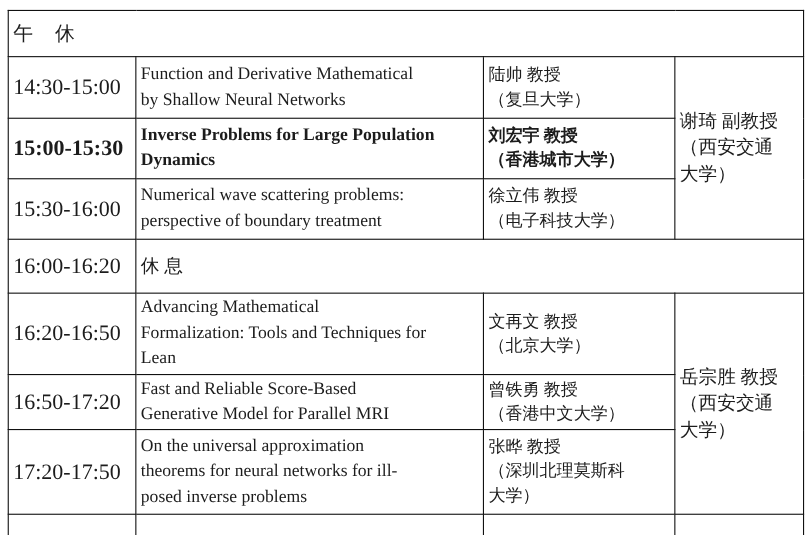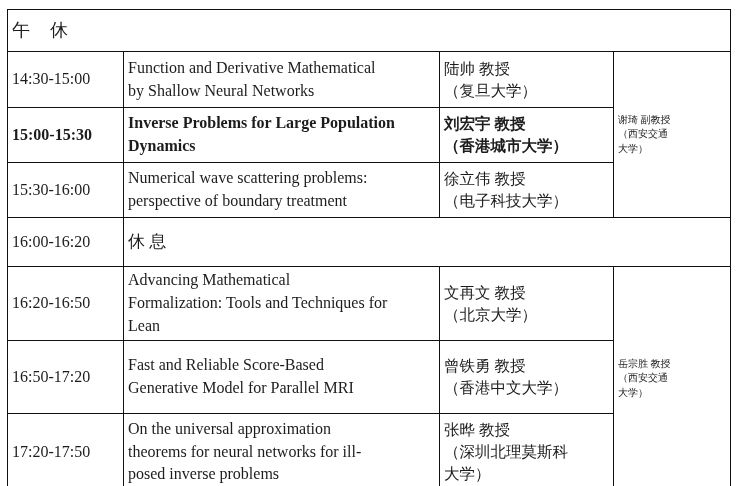--- a/index.html
+++ b/index.html
@@ -34,41 +34,41 @@
   .col-title  { width: 316px; }
   .col-speaker{ width: 174px; }
   .col-chair  { width: 117px; }
 
   tr.row-header  { height: 42px; }
   tr.row-talk-1  { height: 56px; }
   tr.row-talk-2  { height: 55px; font-weight: bold; }
   tr.row-talk-3  { height: 55px; }
   tr.row-break   { height: 49px; font-family: Liberation Serif, serif; }
   tr.row-talk-4  { height: 74px; }
-  tr.row-talk-5  { height: 73px; }
+  tr.row-talk-5  { height: 50px; }
   tr.row-talk-6  { height: 77px; }
   tr.row-partial { height: 40px; }
 
   td.cell-header {
     font-size: 18px;
     letter-spacing: 1px;
   }
   td.cell-time {
-    font-size: 16px;
+    font-size: 20px;
     white-space: nowrap;
   }
   td.cell-title {
     font-size: 16px;
   }
   td.cell-speaker {
     font-size: 15.5px;
     line-height: 1.5;
   }
   td.cell-chair {
-    font-size: 10px;
+    font-size: 17px;
     line-height: 1.5;
   }
   td.cell-break {
     font-size: 17px;
   }
 </style>
 </head>
 <body>
 
 <div class="schedule-wrap">

